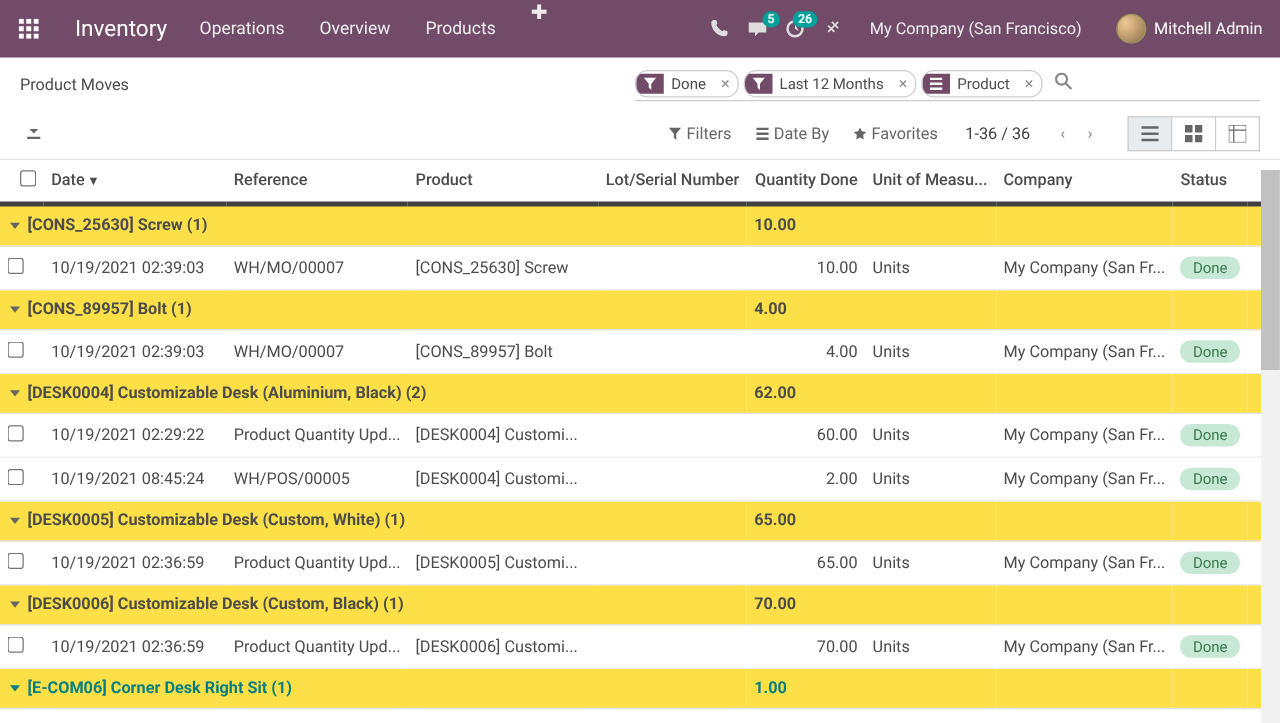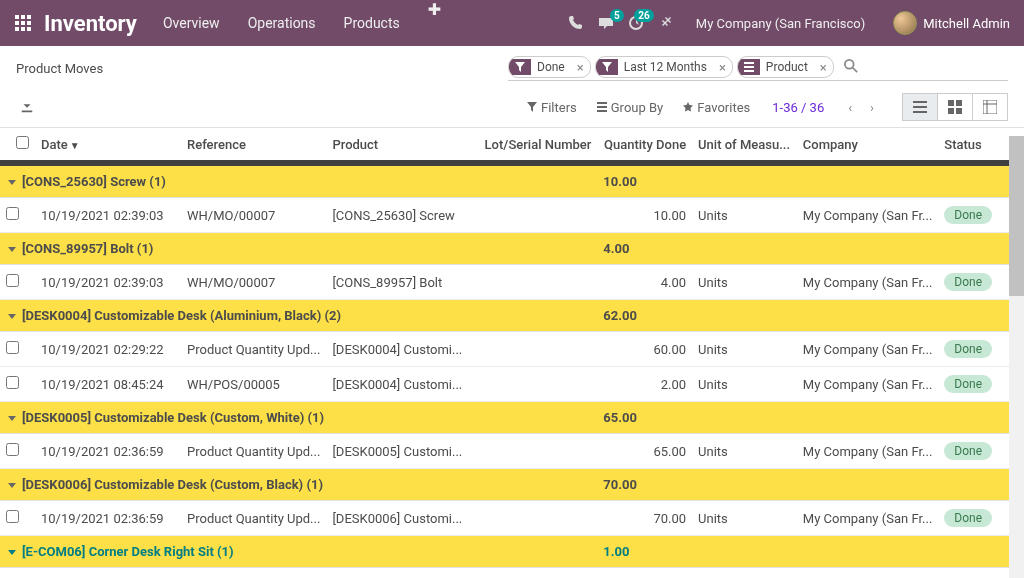--- a/index.html
+++ b/index.html
@@ -2,21 +2,21 @@
 <html><head>
 <meta charset="utf-8">
 <style>
 * { box-sizing: border-box; margin: 0; padding: 0; }
 body { font-family: -apple-system, BlinkMacSystemFont, "Segoe UI", Roboto, sans-serif; font-size: 13px; color: #4c4c4c; background: #fff; width: 1024px; height: 578px; overflow: hidden; position: relative; }
 
 
 .topnav { background: #714b67; height: 46px; display: flex; align-items: center; color: #fff; padding: 0 8px; }
 .apps-icon { width: 30px; height: 30px; display: flex; align-items: center; justify-content: center; cursor: pointer; }
 .apps-icon svg { width: 16px; height: 16px; }
-.app-title { font-size: 22px; font-weight: 700; padding: 0 12px 0 6px; }
+.app-title { font-size: 18px; font-weight: 400; padding: 0 12px 0 6px; margin-left: 16px; }
 .nav-items { display: flex; gap: 0; }
 .nav-item { padding: 0 14px; font-size: 14px; line-height: 46px; cursor: pointer; color: #eee; }
 .nav-plus { padding: 0 14px; font-size: 16px; cursor: pointer; color: #eee; }
 .spacer { flex: 1; }
 .systray { display: flex; align-items: center; gap: 14px; padding-right: 6px; }
 .sys-icon { position: relative; cursor: pointer; display: flex; align-items: center; }
 .sys-icon svg { width: 16px; height: 16px; fill: #ddd; }
 .badge { position: absolute; top: -6px; right: -10px; background: #00a09d; color: #fff; font-size: 10px; font-weight: bold; padding: 1px 4px; border-radius: 8px; }
 .company-name { font-size: 13px; color: #eee; padding: 0 8px; cursor: pointer; }
 .user-sec { display: flex; align-items: center; gap: 6px; cursor: pointer; padding-left: 6px; }
@@ -35,33 +35,33 @@
 .search-input { border: none; outline: none; flex: 1; font-size: 13px; padding: 3px 6px; color: #999; }
 .search-glass { margin-left: 6px; cursor: pointer; }
 .search-glass svg { width: 14px; height: 14px; fill: #888; }
 
 .cp-bot { display: flex; align-items: center; }
 .export-btn { cursor: pointer; padding: 4px; }
 .export-btn svg { width: 14px; height: 14px; fill: #666; }
 .cp-right { margin-left: auto; display: flex; align-items: center; gap: 8px; }
 .dd-btn { font-size: 13px; color: #666; cursor: pointer; padding: 4px 6px; display: inline-flex; align-items: center; gap: 4px; }
 .dd-btn svg { width: 10px; height: 10px; fill: #666; }
-.pager { font-size: 13px; color: #6d28d9; padding: 0 8px; }
+.pager { font-size: 13px; color: #404040; padding: 0 8px; }
 .pager-nav { display: flex; gap: 2px; }
 .pager-btn { padding: 4px 8px; cursor: pointer; color: #888; font-size: 13px; }
 .view-switch { display: flex; margin-left: 12px; }
 .vs-btn { border: 1px solid #ccc; padding: 6px 10px; cursor: pointer; background: #fff; display: flex; align-items: center; }
 .vs-btn.active { background: #e9ecef; }
 .vs-btn svg { width: 14px; height: 14px; fill: #666; }
 .vs-btn + .vs-btn { border-left: none; }
 
 
 .table-wrap { border-top: 1px solid #dee2e6; overflow-y: auto; height: calc(578px - 46px - 90px); position: relative; }
 table { width: 100%; border-collapse: collapse; }
-thead th { text-align: left; font-weight: 500; font-size: 13px; padding: 8px 6px; color: #4c4c4c; border-bottom: 6px solid #404040; white-space: nowrap; }
+thead th { text-align: left; font-weight: 500; font-size: 13px; padding: 8px 6px; color: #4c4c4c; border-bottom: 4px solid #404040; white-space: nowrap; }
 thead th.num { text-align: right; }
 .sort-ind { font-size: 10px; margin-left: 2px; }
 .col-check { width: 30px; padding-left: 16px; }
 .col-date { width: 150px; }
 .col-ref { width: 140px; }
 .col-prod { width: 155px; }
 .col-lot { width: 115px; }
 .col-qty { width: 95px; text-align: right; }
 .col-uom { width: 105px; }
 .col-company { width: 135px; }
@@ -95,22 +95,22 @@
         <rect x="0" y="6" width="4" height="4" fill="#fff"></rect>
         <rect x="6" y="6" width="4" height="4" fill="#fff"></rect>
         <rect x="12" y="6" width="4" height="4" fill="#fff"></rect>
         <rect x="0" y="12" width="4" height="4" fill="#fff"></rect>
         <rect x="6" y="12" width="4" height="4" fill="#fff"></rect>
         <rect x="12" y="12" width="4" height="4" fill="#fff"></rect>
       </svg>
   </div>
   <div class="app-title">Inventory</div>
   <div class="nav-items">
+    <div class="nav-item">Operations</div>
     <div class="nav-item">Overview</div>
-    <div class="nav-item">Operations</div>
     <div class="nav-item">Products</div>
     <div class="nav-plus">✚</div>
   </div>
   <div class="spacer"></div>
   <div class="systray">
     <div class="sys-icon">
       <svg viewBox="0 0 16 16">
           <path d="M3 1c-1 0-2 1-2 2 0 6 5 11 11 11 1 0 2-1 2-2v-2l-3-1-1 1c-2-1-4-3-5-5l1-1-1-3H3z"></path>
         </svg>
     </div>
@@ -188,21 +188,21 @@
             <path d="M0 0h10L6 5v5L4 8V5z"></path>
           </svg>
           <span>Filters</span>
         </span>
       <span class="dd-btn">
           <svg viewBox="0 0 10 10">
             <rect x="0" y="0" width="10" height="2"></rect>
             <rect x="0" y="4" width="10" height="2"></rect>
             <rect x="0" y="8" width="10" height="2"></rect>
           </svg>
-          <span>Group By</span>
+          <span>Date By</span>
         </span>
       <span class="dd-btn">
           <svg viewBox="0 0 10 10">
             <path d="M5 0l1.5 3 3.5.5-2.5 2.5.5 3.5L5 8 2 9.5l.5-3.5L0 3.5 3.5 3z"></path>
           </svg>
           <span>Favorites</span>
         </span>
       <span class="pager">1-36 / 36</span>
       <span class="pager-nav">
         <span class="pager-btn">‹</span>

